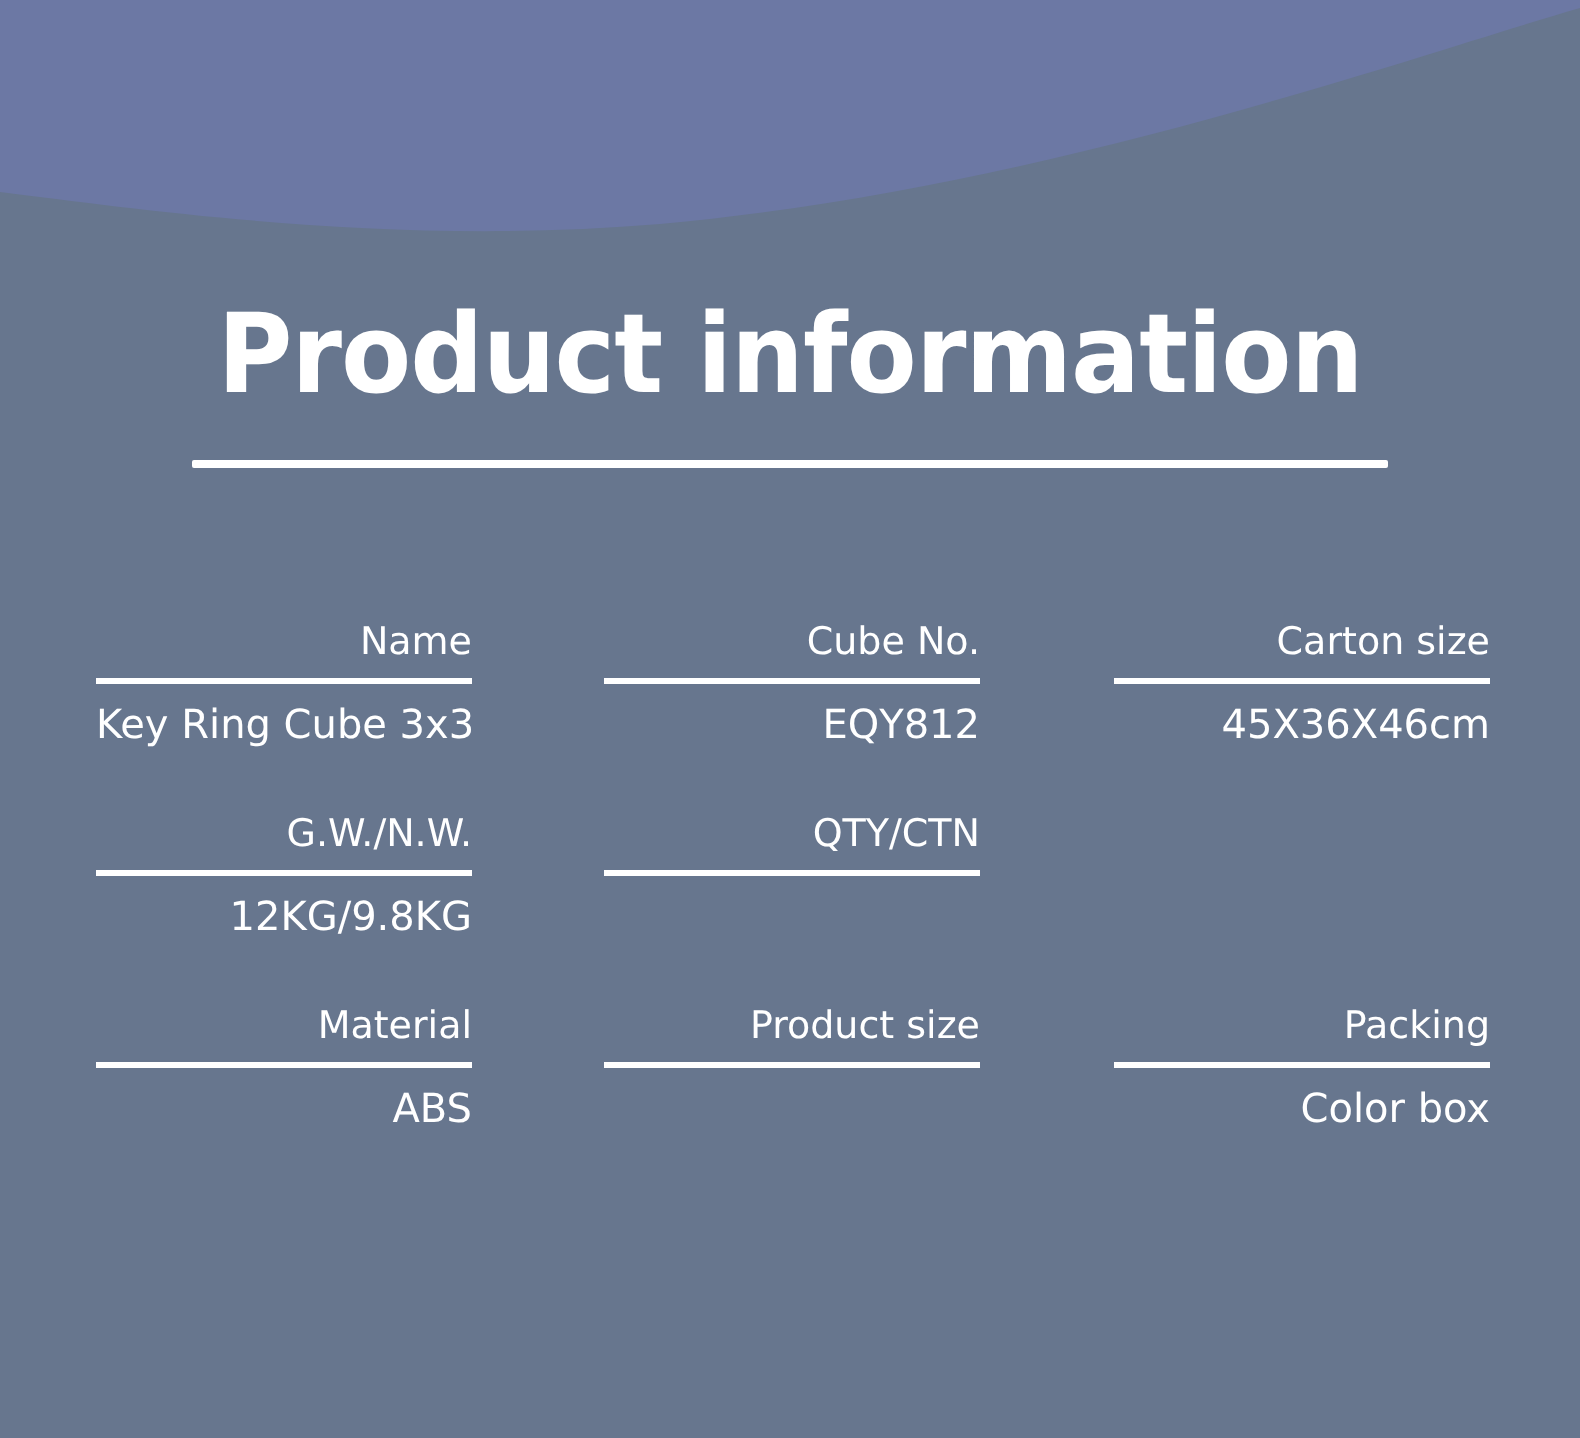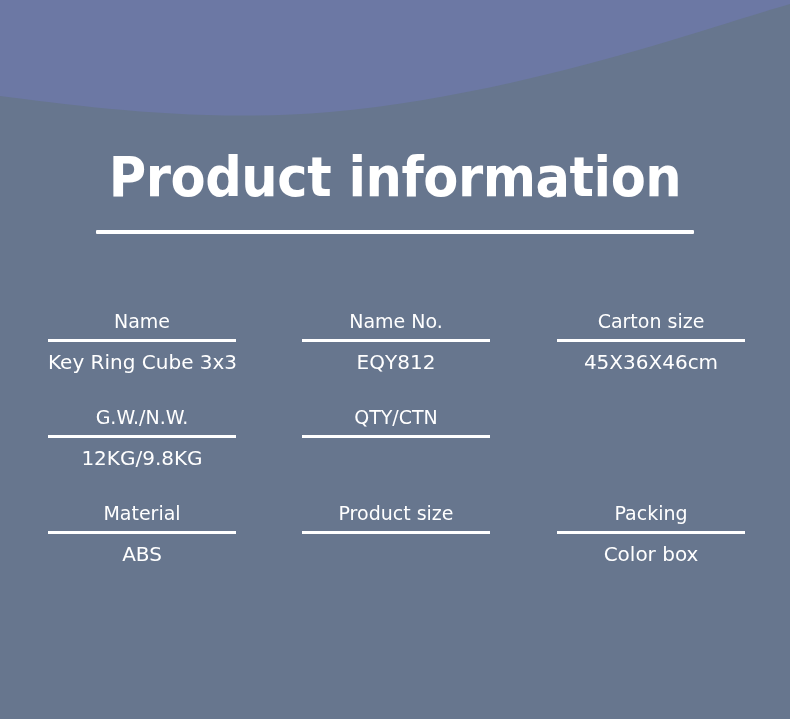--- a/index.html
+++ b/index.html
@@ -66,21 +66,21 @@
     left: 0;
     width: 790px;
   }
   .spec-row {
     display: flex;
     justify-content: flex-start;
     margin-bottom: 28px;
   }
   .spec-cell {
     width: 188px;
-    text-align: center;
+    text-align: right;
     position: relative;
   }
   .spec-cell.c1 { margin-left: 48px; }
   .spec-cell.c2 { margin-left: 66px; }
   .spec-cell.c3 { margin-left: 67px; }
 
   .spec-label {
     font-size: 19px;
     line-height: 26px;
     color: #ffffff;
@@ -118,21 +118,21 @@
 
   <div class="spec-table">
 
     <div class="spec-row">
       <div class="spec-cell c1">
         <div class="spec-label">Name</div>
         <div class="spec-rule"></div>
         <div class="spec-value">Key Ring Cube 3x3</div>
       </div>
       <div class="spec-cell c2">
-        <div class="spec-label">Name No.</div>
+        <div class="spec-label">Cube No.</div>
         <div class="spec-rule"></div>
         <div class="spec-value">EQY812</div>
       </div>
       <div class="spec-cell c3">
         <div class="spec-label">Carton size</div>
         <div class="spec-rule"></div>
         <div class="spec-value">45X36X46cm</div>
       </div>
     </div>
 

